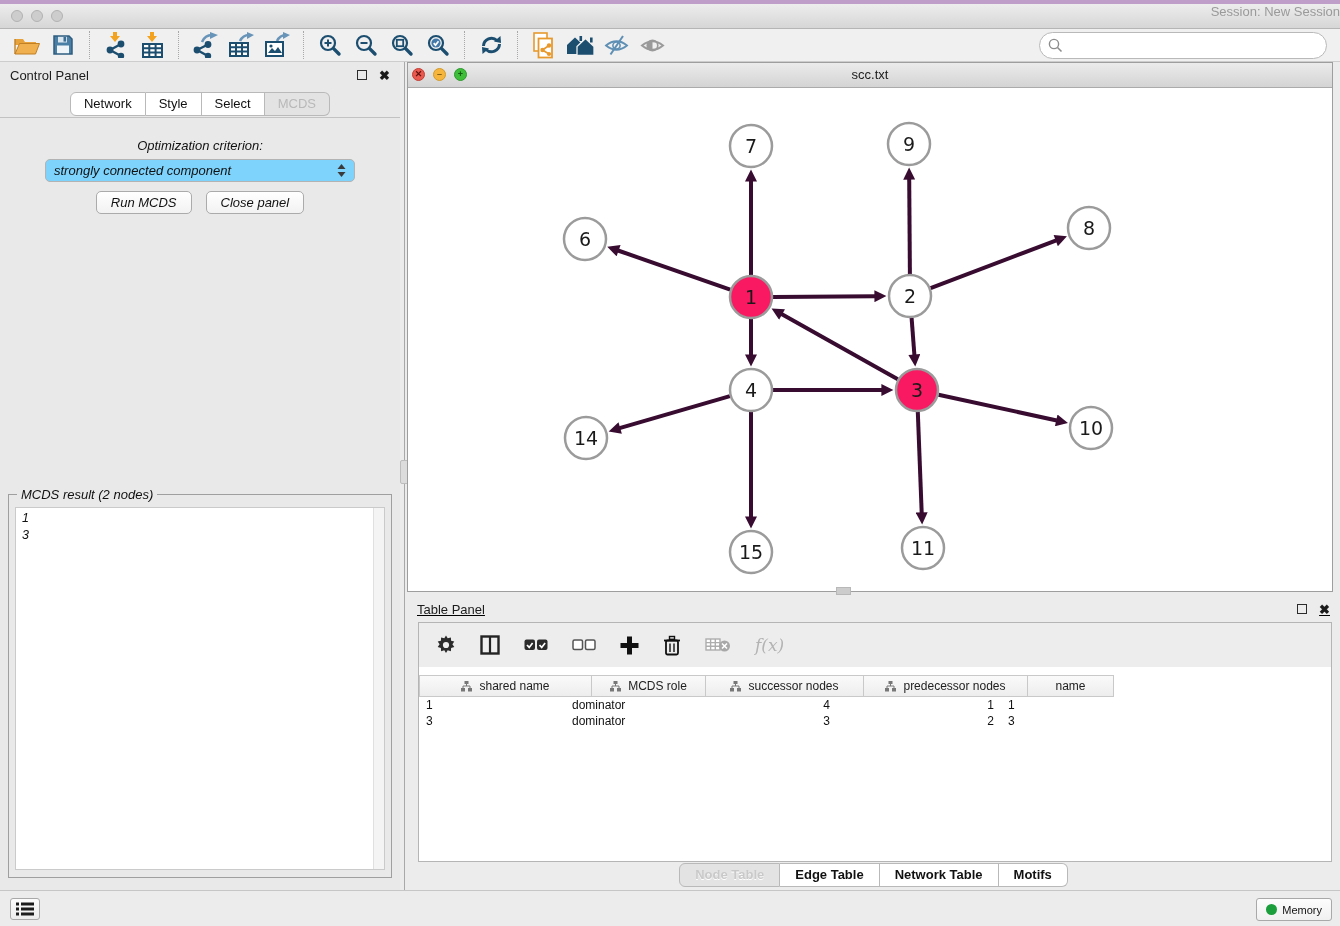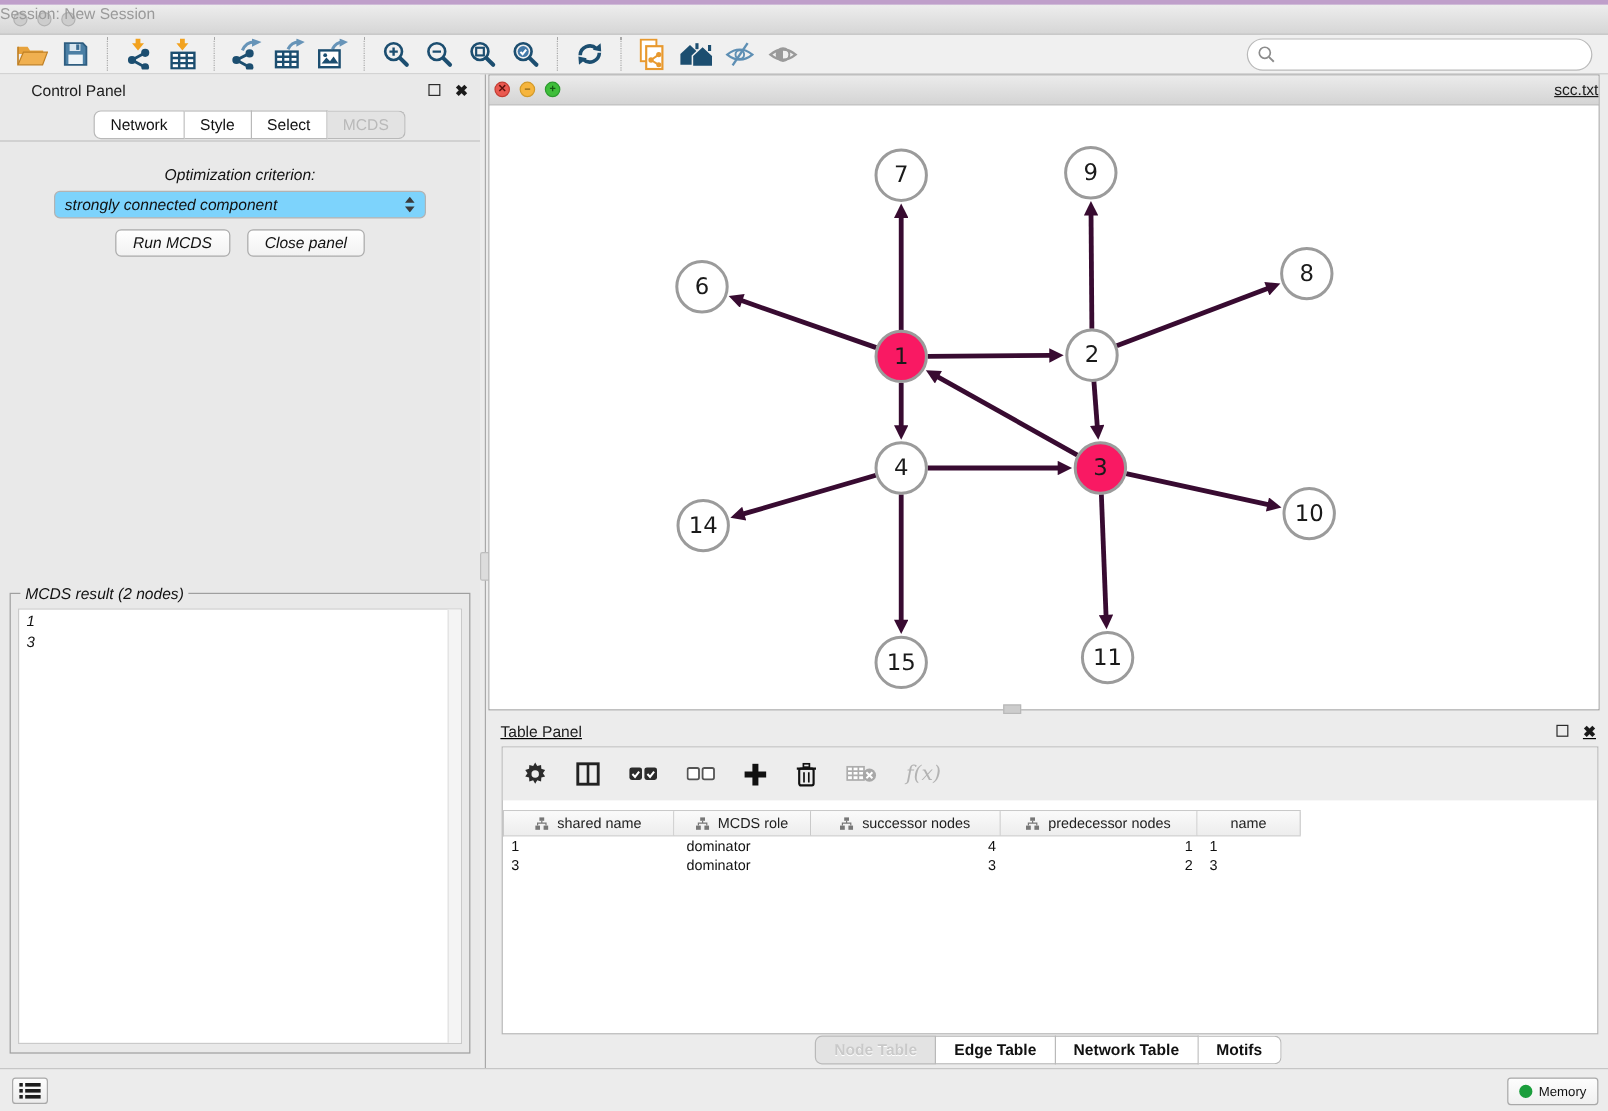--- a/index.html
+++ b/index.html
@@ -11,39 +11,39 @@
   }
   
   .top-strip { position:absolute; left:0; top:0; width:1340px; height:4px; background:#bf9fca; }
   .titlebar {
     position:absolute; left:0; top:4px; width:1340px; height:25px;
     background:linear-gradient(#ededed,#d6d6d6); border-bottom:1px solid #b5b5b5;
   }
   .mac-dots { position:absolute; left:11px; top:6px; display:flex; gap:8px; }
   .mac-dot { width:12px; height:12px; border-radius:50%; background:#cdcdcd; border:1px solid #b2b2b2; }
   .titlebar .title {
-    position:absolute; left:0; right:0; top:0; text-align:left;
+    position:absolute; left:0; right:0; top:0; text-align:right;
     font-size:13px; color:#9a9a9a;
   }
   
   .toolbar {
     position:absolute; left:0; top:29px; width:1340px; height:33px;
     background:#f0f0f0; border-bottom:1px solid #cdcdcd;
     display:flex; align-items:center; padding:0 13px 0 9px;
   }
   .tbtn { width:36px; height:30px; display:flex; align-items:center; justify-content:center; flex:0 0 auto; }
   .tb-sep { width:0; height:28px; border-left:1px dotted #a8a8a8; margin:0 8px; flex:0 0 auto; }
   .search-field {
     margin-left:auto; width:288px; height:27px; background:#fff;
     border:1px solid #b9b9b9; border-radius:14px;
     display:flex; align-items:center; padding-left:8px; gap:5px;
   }
   .search-field input { border:none; outline:none; flex:1; font-size:13px; background:transparent; height:20px; font-family:"Liberation Sans",sans-serif; }
   
-  .control-panel { position:absolute; left:0; top:62px; width:400px; height:828px; background:#e9e9e9;padding-left:16px; }
+  .control-panel { position:absolute; left:0; top:62px; width:400px; height:828px; background:#e9e9e9; }
   .panel-header { height:26px; display:flex; align-items:center; padding:0 10px; font-size:13px; color:#1c1c1c; }
   .panel-header .spacer { flex:1; }
   .float-icon { width:10px; height:10px; border:1.6px solid #2b2b2b; margin-right:12px; }
   .close-icon { font-size:13px; font-weight:bold; color:#1a1a1a; line-height:1; }
   .cp-tabs { position:relative; z-index:2; display:flex; justify-content:center; margin-top:4px; }
   .tab {
     background:#fff; border:1px solid #b9b9b9; border-left-width:0;
     padding:3px 13px 4px; font-size:13px; color:#111;
   }
   .tab:first-child { border-left-width:1px; border-radius:6px 0 0 6px; }
@@ -88,21 +88,21 @@
   }
   .nf-titlebar {
     position:absolute; left:0; right:0; top:0; height:25px;
     background:linear-gradient(#ebebeb,#d4d4d4); border-bottom:1px solid #ababab;
   }
   .traffic { position:absolute; left:4px; top:5px; display:flex; gap:8px; }
   .tl { width:13px; height:13px; border-radius:50%; font-size:9px; font-weight:bold; display:flex; align-items:center; justify-content:center; line-height:1; }
   .tl.red { background:#ea5950; border:1px solid #c33d33; color:#5e100c; }
   .tl.yellow { background:#f6b53d; border:1px solid #d29a2a; color:#7c5a12; }
   .tl.green { background:#3fbe3a; border:1px solid #2c9a2e; color:#145c14; }
-  .nf-titlebar .title { position:absolute; left:0; right:0; top:4px; text-align:right; font-size:13px; color:#1b1b1b;text-decoration:underline; }
+  .nf-titlebar .title { position:absolute; left:0; right:0; top:4px; text-align:center; font-size:13px; color:#1b1b1b; }
   .nf-canvas { position:absolute; left:0; right:0; top:25px; bottom:0; background:#fff; }
   
   .table-panel { position:absolute; left:407px; top:596px; width:933px; height:294px; background:#ececec;text-decoration:underline; }
   .tp-box { position:absolute; left:11px; right:8px; top:26px; bottom:28px; background:#fff; border:1px solid #b5b5b5; }
   .tp-toolbar { height:44px; background:#ededed; display:flex; align-items:center; padding-left:17px; gap:24px; }
   .tp-tbtn { display:flex; align-items:center; justify-content:center; }
   .fx-label { font-family:"DejaVu Serif", serif; font-style:italic; color:#b3b3b3; font-size:17px; }
   .tp-table { margin-top:8px; }
   .thead { display:flex; border-top:1px solid #c9c9c9; border-bottom:1px solid #c9c9c9; width:fit-content; border-left:1px solid #c9c9c9; }
   .th {
@@ -470,21 +470,21 @@
             <circle cx="19.5" cy="9" r="5.5" fill="#a8a8a8"></circle>
             <path d="M17,6.5 l5,5 M22,6.5 l-5,5" stroke="#fff" stroke-width="1.6"></path>
           </svg>
         </div>
         <div class="tp-tbtn">
           <span class="fx-label">f(x)</span>
         </div>
       </div>
       <div class="tp-table">
         <div class="thead">
-            <div class="th" style="width: 142px;">
+            <div class="th" style="width: 172px;">
               <svg width="11" height="11" viewBox="0 0 11 11">
                 <rect x="3.5" y="0" width="4" height="3" fill="#777"></rect>
                 <rect x="0" y="7" width="4" height="3.5" fill="#777"></rect>
                 <rect x="7" y="7" width="4" height="3.5" fill="#777"></rect>
                 <path d="M5.5,3 v2 M2,7 v-2 h7 v2" stroke="#777" fill="none"></path>
               </svg>
               <span>shared name</span>
             </div>
             <div class="th" style="width: 114px;">
               <svg width="11" height="11" viewBox="0 0 11 11">

